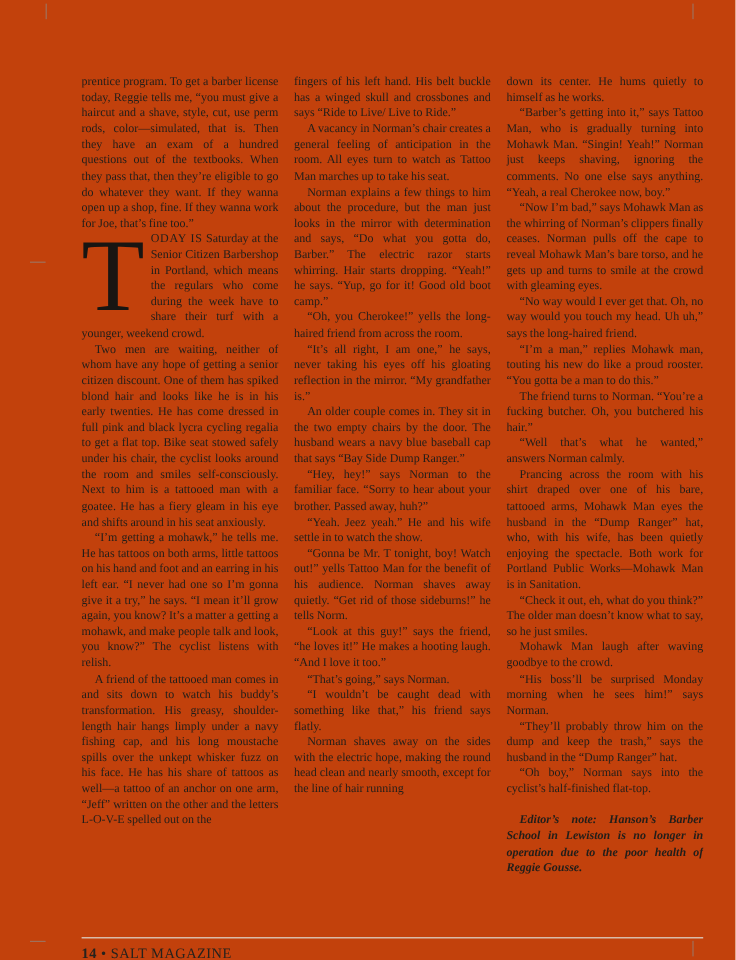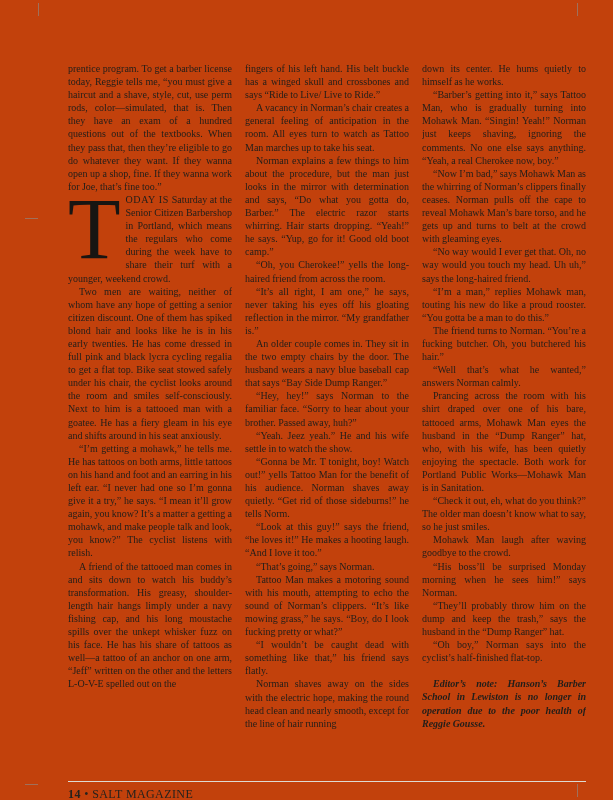--- a/index.html
+++ b/index.html
@@ -94,29 +94,28 @@
       <p>A vacancy in Norman’s chair creates a general feeling of anticipation in the room. All eyes turn to watch as Tattoo Man marches up to take his seat.</p>
       <p>Norman explains a few things to him about the procedure, but the man just looks in the mirror with determination and says, “Do what you gotta do, Barber.” The electric razor starts whirring. Hair starts dropping. “Yeah!” he says. “Yup, go for it! Good old boot camp.”</p>
       <p>“Oh, you Cherokee!” yells the long-haired friend from across the room.</p>
       <p>“It’s all right, I am one,” he says, never taking his eyes off his gloating reflection in the mirror. “My grandfather is.”</p>
       <p>An older couple comes in. They sit in the two empty chairs by the door. The husband wears a navy blue baseball cap that says “Bay Side Dump Ranger.”</p>
       <p>“Hey, hey!” says Norman to the familiar face. “Sorry to hear about your brother. Passed away, huh?”</p>
       <p>“Yeah. Jeez yeah.” He and his wife settle in to watch the show.</p>
       <p>“Gonna be Mr. T tonight, boy! Watch out!” yells Tattoo Man for the benefit of his audience. Norman shaves away quietly. “Get rid of those sideburns!” he tells Norm.</p>
       <p>“Look at this guy!” says the friend, “he loves it!” He makes a hooting laugh. “And I love it too.”</p>
       <p>“That’s going,” says Norman.</p>
-      <p>Tattoo Man makes a motoring sound with his mouth, attempting to echo the sound of Norman’s clippers. “It’s like mowing grass,” he says. “Boy, do I look fucking pretty or what?”</p>
       <p>“I wouldn’t be caught dead with something like that,” his friend says flatly.</p>
       <p>Norman shaves away on the sides with the electric hope, making the round head clean and nearly smooth, except for the line of hair running</p>
     </div>
 
     <div class="col">
       <p class="cont">down its center. He hums quietly to himself as he works.</p>
       <p>“Barber’s getting into it,” says Tattoo Man, who is gradually turning into Mohawk Man. “Singin! Yeah!” Norman just keeps shaving, ignoring the comments. No one else says anything. “Yeah, a real Cherokee now, boy.”</p>
-      <p>“Now I’m bad,” says Mohawk Man as the whirring of Norman’s clippers finally ceases. Norman pulls off the cape to reveal Mohawk Man’s bare torso, and he gets up and turns to belt at the crowd with gleaming eyes.</p>
+      <p>“Now I’m bad,” says Mohawk Man as the whirring of Norman’s clippers finally ceases. Norman pulls off the cape to reveal Mohawk Man’s bare torso, and he gets up and turns to smile at the crowd with gleaming eyes.</p>
       <p>“No way would I ever get that. Oh, no way would you touch my head. Uh uh,” says the long-haired friend.</p>
       <p>“I’m a man,” replies Mohawk man, touting his new do like a proud rooster. “You gotta be a man to do this.”</p>
       <p>The friend turns to Norman. “You’re a fucking butcher. Oh, you butchered his hair.”</p>
       <p>“Well that’s what he wanted,” answers Norman calmly.</p>
       <p>Prancing across the room with his shirt draped over one of his bare, tattooed arms, Mohawk Man eyes the husband in the “Dump Ranger” hat, who, with his wife, has been quietly enjoying the spectacle. Both work for Portland Public Works—Mohawk Man is in Sanitation.</p>
       <p>“Check it out, eh, what do you think?” The older man doesn’t know what to say, so he just smiles.</p>
       <p>Mohawk Man laugh after waving goodbye to the crowd.</p>
       <p>“His boss’ll be surprised Monday morning when he sees him!” says Norman.</p>
       <p>“They’ll probably throw him on the dump and keep the trash,” says the husband in the “Dump Ranger” hat.</p>
       <p>“Oh boy,” Norman says into the cyclist’s half-finished flat-top.</p>

